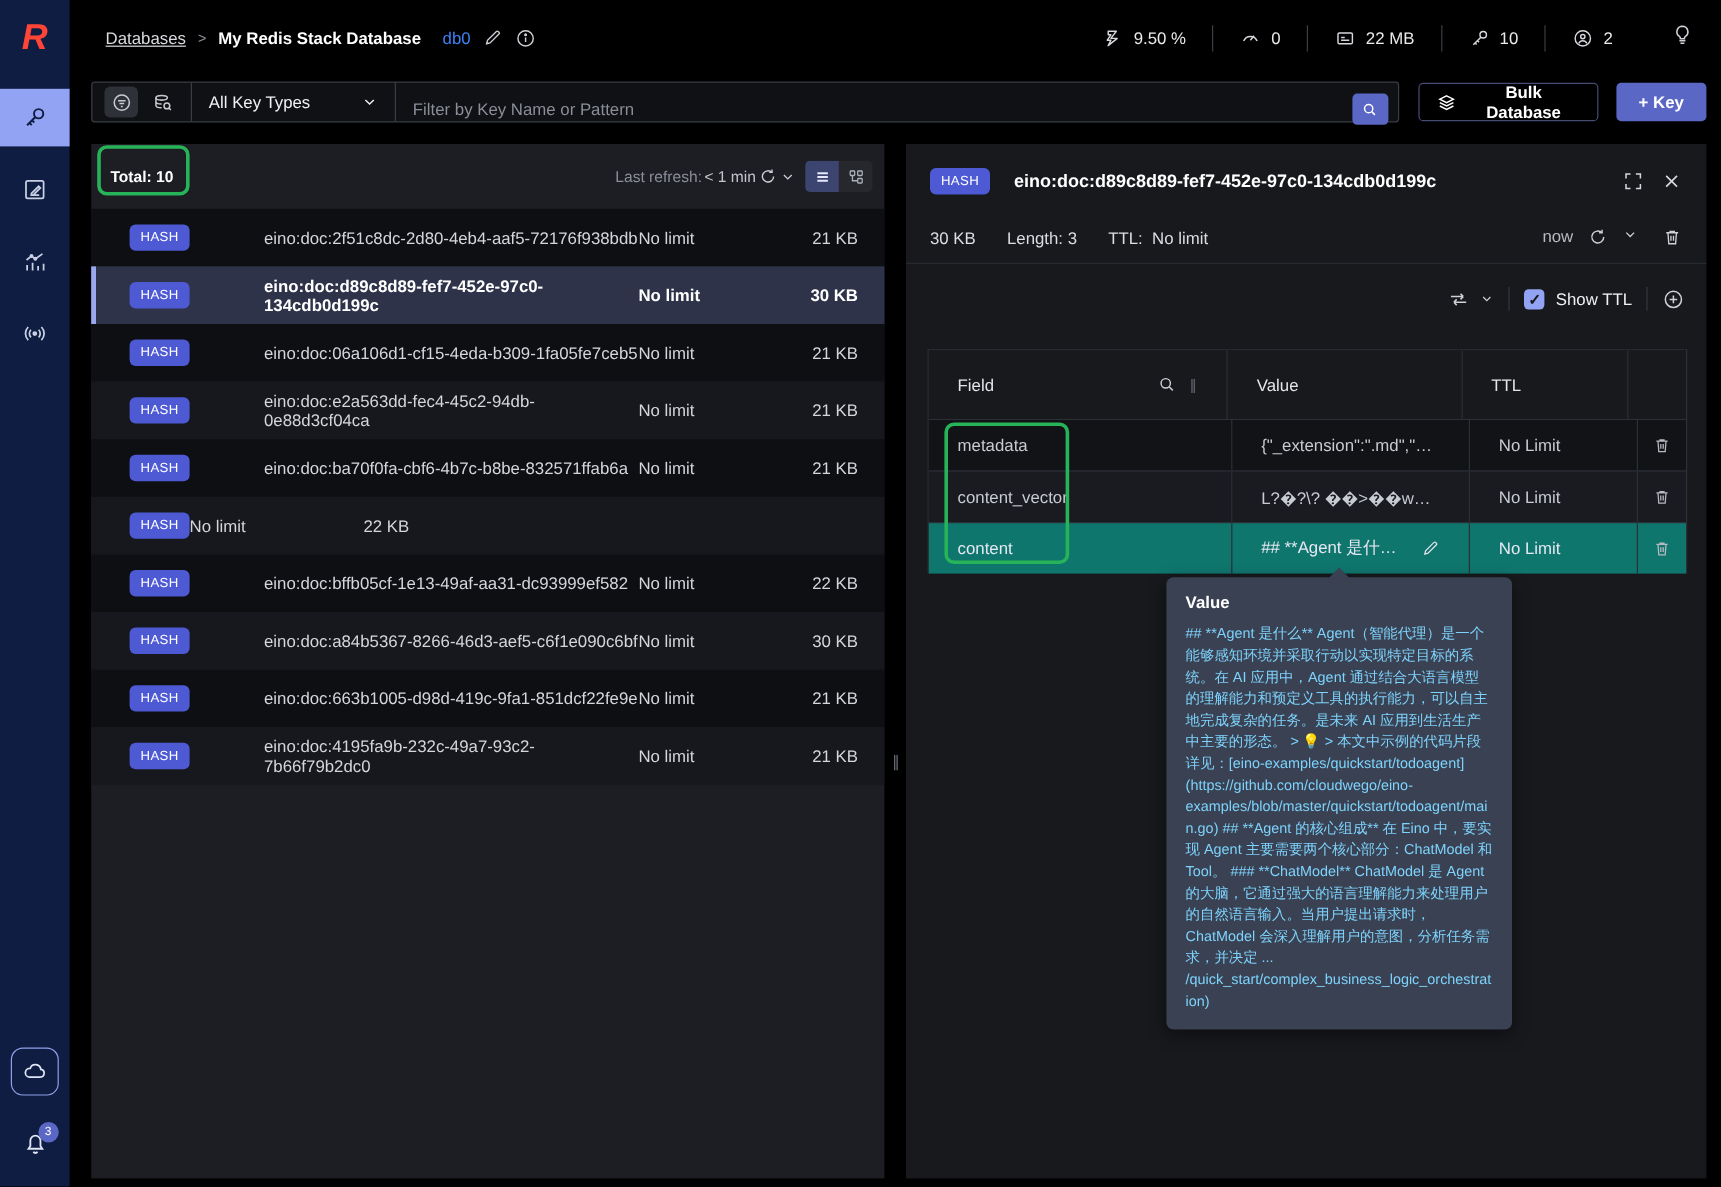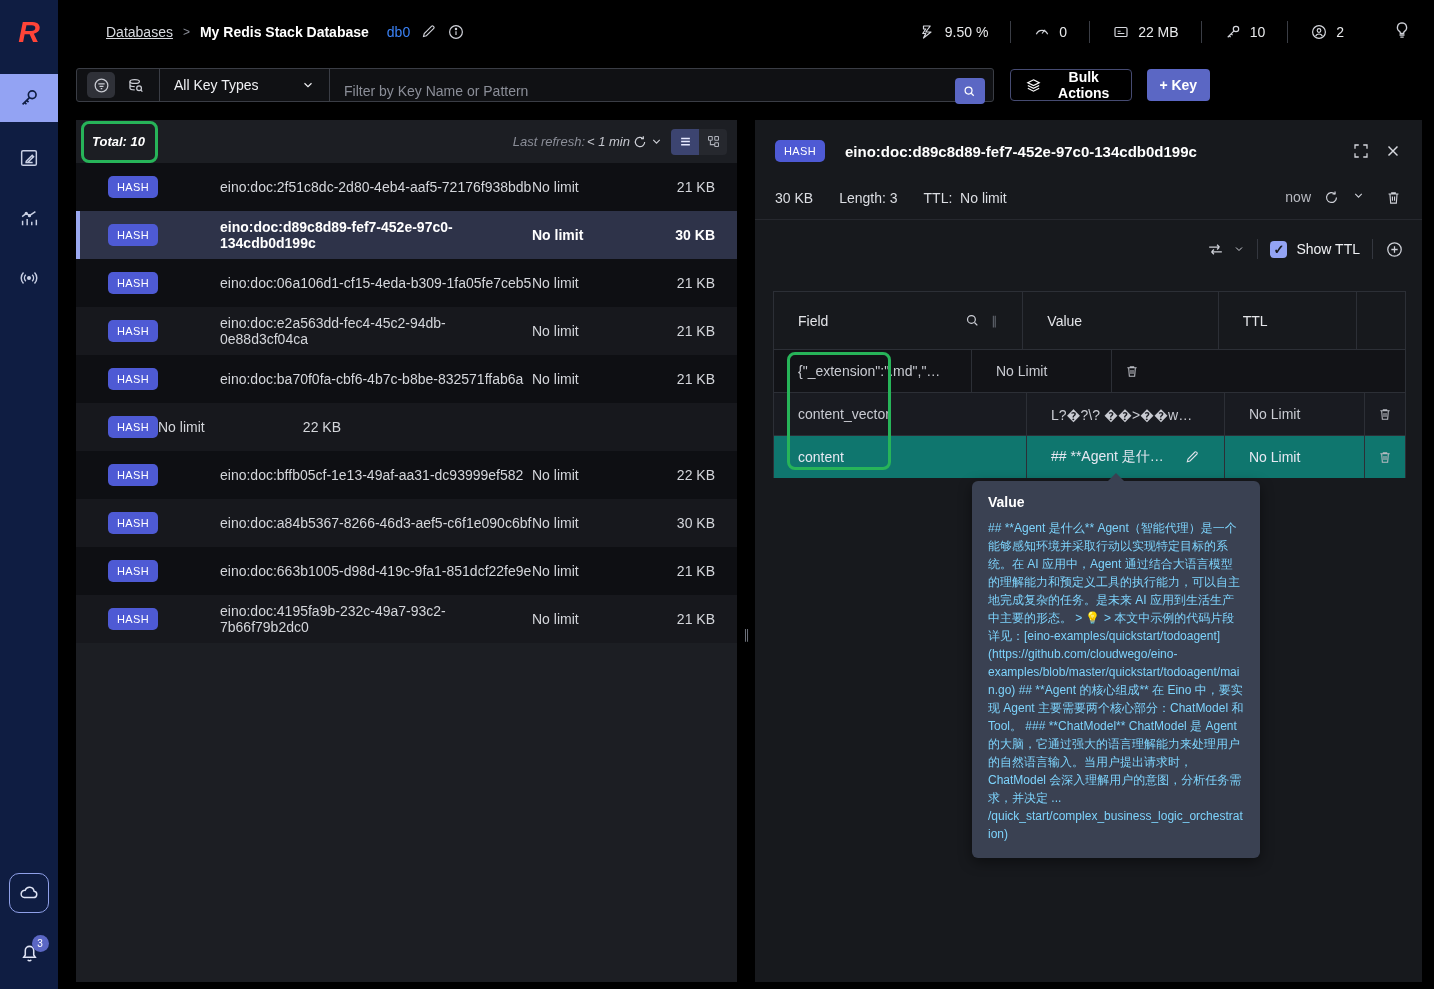--- a/index.html
+++ b/index.html
@@ -12,50 +12,50 @@
   .logo { position:absolute; top:12px; left:0; width:58px; height:40px; display:flex; align-items:center; justify-content:center;
           color:#ff4438; font-weight:900; font-style:italic; font-size:30px; }
   .nav-item { position:absolute; left:0; width:58px; height:48px; display:flex; align-items:center; justify-content:center; color:#c9d0e4; cursor:pointer; }
   .nav-item.active { background:#93a3f3; color:#0f1d42; }
   .nav-item svg { width:22px; height:22px; }
   .cloud-item { position:absolute; left:9px; width:40px; height:40px; border:1px solid #8fa0e8; border-radius:10px; display:flex; align-items:center; justify-content:center; color:#dfe4f5; }
   .bell-item { position:absolute; left:0; width:58px; height:44px; display:flex; align-items:center; justify-content:center; color:#dfe4f5; }
   .badge { position:absolute; top:-6px; right:-8px; width:17px; height:17px; border-radius:50%; background:#5b67c4; color:#fff; font-size:10px; display:flex; align-items:center; justify-content:center; }
 
   
-  .topbar { position:absolute; left:70px; top:0; right:0; height:63px; background:#000; display:flex; align-items:center; justify-content:space-between; padding:0 22px 0 36px; }
+  .topbar { position:absolute; left:52px; top:0; right:0; height:63px; background:#000; display:flex; align-items:center; justify-content:space-between; padding:0 22px 0 36px; }
   .crumbs { display:flex; align-items:center; gap:10px; font-size:14px; }
   .crumb-link { color:#d9dbe0; text-decoration:underline; cursor:pointer; }
   .crumb-sep { color:#8b8e98; font-size:12px; }
   .crumb-current { color:#fff; font-weight:700; }
   .db-index { color:#3b82f6; margin-left:8px; }
   .icon-btn { background:none; border:none; color:#cfd1d8; cursor:pointer; display:inline-flex; align-items:center; justify-content:center; font-size:15px; }
   .metrics { display:flex; align-items:center; }
   .metric { display:flex; align-items:center; gap:8px; font-size:14px; color:#e9eaec; padding:0 22px; }
   .metric svg { width:18px; height:18px; color:#d6d8de; }
   .metric-divider { width:1px; height:22px; background:#3a3d45; }
   .bulb-wrap { padding-left:26px; color:#e9eaec; }
 
   
-  .filterbar { position:absolute; left:76px; top:68px; width:1134px; height:34px; display:flex; align-items:center; }
+  .filterbar { position:absolute; left:76px; top:68px; width:1346px; height:34px; display:flex; align-items:center; }
   .filter-shell { display:flex; align-items:stretch; width:1113px; height:34px; border:1px solid #3a3d45; background:#101114; border-radius:3px; }
   .mode-group { display:flex; align-items:center; gap:6px; padding:0 10px; border-right:1px solid #3a3d45; }
   .mode-btn { width:28px; height:26px; border-radius:5px; display:flex; align-items:center; justify-content:center; color:#c9cbd2; background:transparent; border:none; cursor:pointer; }
   .mode-btn.active { background:#2f3138; }
   .type-select { display:flex; align-items:center; justify-content:space-between; width:170px; padding:0 14px; border-right:1px solid #3a3d45; color:#f0f1f4; font-size:14px; cursor:pointer; }
   .search-input { flex:1; display:flex; align-items:center; padding:12px 8px 0 14px; }
   .search-input input { flex:1; background:transparent; border:none; outline:none; color:#e9eaec; font-size:14px; }
   .search-input input::placeholder { color:#8b8e98; }
   .search-go { width:30px; height:26px; background:#5b67c4; border:none; border-radius:4px; color:#fff; display:flex; align-items:center; justify-content:center; cursor:pointer; }
   .bulk-btn { margin-left:16px; height:32px; padding:0 14px; display:flex; align-items:center; gap:9px; background:transparent; border:1px solid #464b72; border-radius:4px; color:#fff; font-size:14px; font-weight:700; cursor:pointer; }
   .addkey-btn { margin-left:15px; height:32px; width:77px; background:#5b67c4; border:none; border-radius:4px; color:#fff; font-size:14px; font-weight:700; cursor:pointer; }
 
   
   .list-panel { position:absolute; left:76px; top:120px; width:661px; height:862px; background:#1c1e23; }
-  .list-header { height:43px; display:flex; align-items:center; justify-content:space-between; padding:0 10px 0 16px;font-style:italic; }
+  .list-header { height:54px; display:flex; align-items:center; justify-content:space-between; padding:0 10px 0 16px; }
   .total-label { font-size:13px; font-weight:700; color:#fff; }
   .refresh-cluster { display:flex; align-items:center; gap:2px; color:#8b8e98; font-size:13px; }
   .view-toggle { display:flex; background:#26282e; border-radius:4px; overflow:hidden; margin-left:6px; }
   .view-btn { width:28px; height:26px; display:flex; align-items:center; justify-content:center; color:#aeb1ba; background:transparent; border:none; cursor:pointer; }
   .view-btn.active { background:#3c4470; color:#e6e9ff; }
   .key-row { height:48px; display:flex; align-items:center; cursor:pointer; position:relative; font-size:14px; }
   .key-row:nth-child(odd) { background:#0e0f13; }
   .key-row:nth-child(even) { background:#17181d; }
   .key-row.selected { background:#2e3349; }
   .key-row.selected::before { content:""; position:absolute; left:0; top:0; bottom:0; width:4px; background:#9aa8f0; }
@@ -305,21 +305,21 @@
         </button>
       </div>
     </div>
     <button class="bulk-btn">
       <span>
         <svg viewBox="0 0 24 24" width="17" height="17" fill="none" stroke="currentColor" stroke-width="1.7">
             <path d="m12 4 8 4-8 4-8-4 8-4z"></path>
             <path d="m4 12 8 4 8-4M4 16l8 4 8-4"></path>
           </svg>
       </span>
-      <span>Bulk Actions</span>
+      <span>Bulk Database</span>
     </button>
     <button class="addkey-btn">+ Key</button>
   </div>
 
   <section class="list-panel">
     <div class="list-header">
       <span class="total-label">Total: 10</span>
       <div class="refresh-cluster">
         <span>Last refresh:</span>
         <span style="color:#c4c6cd">&lt; 1 min</span>
@@ -537,20 +537,23 @@
         <div class="col col-value">
             <span>Value</span>
           </div>
         <div class="col col-ttl">
             <span>TTL</span>
           </div>
         <div class="col col-act"></div>
       </div>
 
         <div class="kv-row">
+          <div class="cell col-field">
+            <span>metadata</span>
+          </div>
           <div class="cell col-value cell-value">
             <span style="overflow:hidden;text-overflow:ellipsis">{"_extension":".md","_fi...</span>
 
           </div>
           <div class="cell col-ttl">
             <span>No Limit</span>
           </div>
           <div class="cell col-act" style="padding:0">
             <button class="trash-btn">
               <span>

